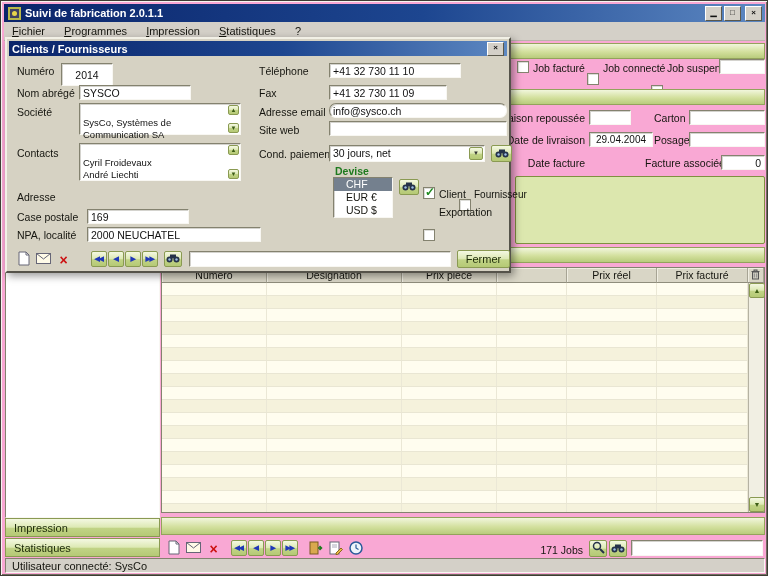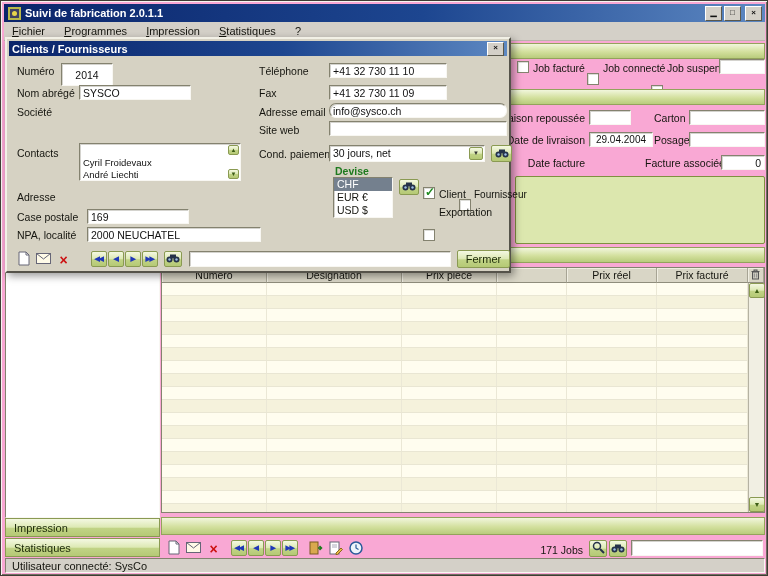--- a/index.html
+++ b/index.html
@@ -45,21 +45,21 @@
   .cb{width:12px;height:12px;background:#fff;border:1px solid #84826f;
     box-shadow:inset 1px 1px 0 rgba(100,98,80,.22);position:relative;}
   .cb.checked::after{content:"✓";position:absolute;left:1px;top:-3px;color:#1e8a1e;
     font-size:12px;font-weight:bold;}
   
   .dialog{background:#d6d2c3;border:2px solid;border-color:#f2f0e6 #55534a #55534a #f2f0e6;
     box-shadow:3px 3px 8px rgba(0,0,0,.4);z-index:10;}
   .multiline{white-space:pre-line;line-height:12px;font-size:9.5px;padding-top:1px;}
   .listbox{background:#fff;border:1px solid;border-color:#84826f #f8f7f2 #f8f7f2 #84826f;
     box-shadow:inset 1px 1px 0 rgba(100,98,80,.28);overflow:hidden;}
-  .devise-opt{height:13px;line-height:13px;padding-left:3px;font-size:10.5px;}
+  .devise-opt{height:13px;line-height:13px;padding-left:12px;font-size:10.5px;}
   .devise-opt.sel{background:#74808e;color:#fff;}
   .devise-lbl{color:#1e7a1e;font-weight:bold;font-size:10.5px;}
   
   .thead{display:flex;}
   .hcell{background:#d9d6c6;border-right:1px solid #a7a494;border-bottom:1px solid #8f8d7c;
     box-shadow:inset 1px 1px 0 #f0eee2;font-size:10.5px;display:flex;align-items:center;
     justify-content:center;height:15px;box-sizing:border-box;white-space:nowrap;overflow:hidden;}
   .trow{height:13px;background:#fffdef;border-bottom:1px solid #e9e6d3;display:flex;box-sizing:border-box;}
   .trow.alt{background:#f5f2dc;}
   .tcell{border-right:1px solid #ebe8d6;box-sizing:border-box;height:100%;}
@@ -387,37 +387,42 @@
       <span class="wtitle">Clients / Fournisseurs</span>
       <span class="winbtn" style="height:12px;line-height:10px">×</span>
     </div>
 
     <span class="lbl abs" style="left:10px;top:26px">Numéro</span>
     <input class="tf abs" style="left: 54px; top: 24px; width: 52px; height: 23px; text-align: center;" value="2014">
     <span class="lbl abs" style="left:10px;top:48px">Nom abrégé</span>
     <input class="tf abs" style="left: 72px; top: 46px; width: 112px; height: 15px;" value="SYSCO">
 
     <span class="lbl abs" style="left:10px;top:67px">Société</span>
+    <div class="tf abs multiline" style="left:72px;top:64px;width:162px;height:32px">
+      <span style="white-space:pre-line">SysCo, Systèmes de Communication SA</span>
+      <div class="gbtn abs" style="right:1px;top:1px;width:11px;height:10px"><span class="spin">▲</span></div>
+      <div class="gbtn abs" style="right:1px;bottom:1px;width:11px;height:10px"><span class="spin">▼</span></div>
+    </div>
 
     <span class="lbl abs" style="left:10px;top:108px">Contacts</span>
     <div class="tf abs multiline" style="left:72px;top:104px;width:162px;height:38px">
       <span style="white-space:pre-line">Cyril Froidevaux
 André Liechti</span>
       <div class="gbtn abs" style="right:1px;top:1px;width:11px;height:10px"><span class="spin">▲</span></div>
       <div class="gbtn abs" style="right:1px;bottom:1px;width:11px;height:10px"><span class="spin">▼</span></div>
     </div>
 
     <span class="lbl abs" style="left:10px;top:152px">Adresse</span>
     <span class="lbl abs" style="left:10px;top:172px">Case postale</span>
     <input class="tf abs" style="left: 80px; top: 170px; width: 102px; height: 15px;" value="169">
     <span class="lbl abs" style="left:10px;top:190px">NPA, localité</span>
     <input class="tf abs" style="left: 80px; top: 188px; width: 174px; height: 15px;" value="2000 NEUCHATEL">
 
     <span class="lbl abs" style="left:252px;top:26px">Téléphone</span>
-    <input class="tf abs" style="left: 322px; top: 24px; width: 118px; height: 15px;" value="+41 32 730 11 10">
+    <input class="tf abs" style="left: 322px; top: 24px; width: 132px; height: 15px;" value="+41 32 730 11 10">
     <span class="lbl abs" style="left:252px;top:48px">Fax</span>
     <input class="tf abs" style="left: 322px; top: 46px; width: 118px; height: 15px;" value="+41 32 730 11 09">
     <span class="lbl abs" style="left:252px;top:67px">Adresse email</span>
     <input class="tf abs" style="left: 322px; top: 64px; width: 178px; height: 15px; border-radius: 7px;" value="info@sysco.ch">
     <span class="lbl abs" style="left:252px;top:85px">Site web</span>
     <input class="tf abs" style="left: 322px; top: 82px; width: 178px; height: 15px;" value="">
 
     <span class="lbl abs" style="left:252px;top:109px">Cond. paiement</span>
     <div class="tf abs" style="left:322px;top:106px;width:156px;height:17px;line-height:15px">
       <span>30 jours, net</span>

